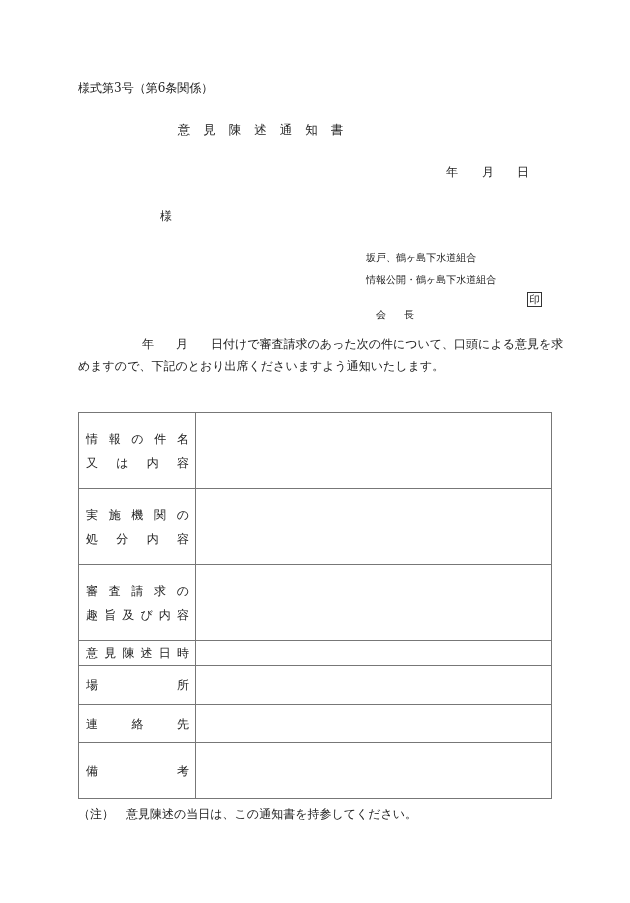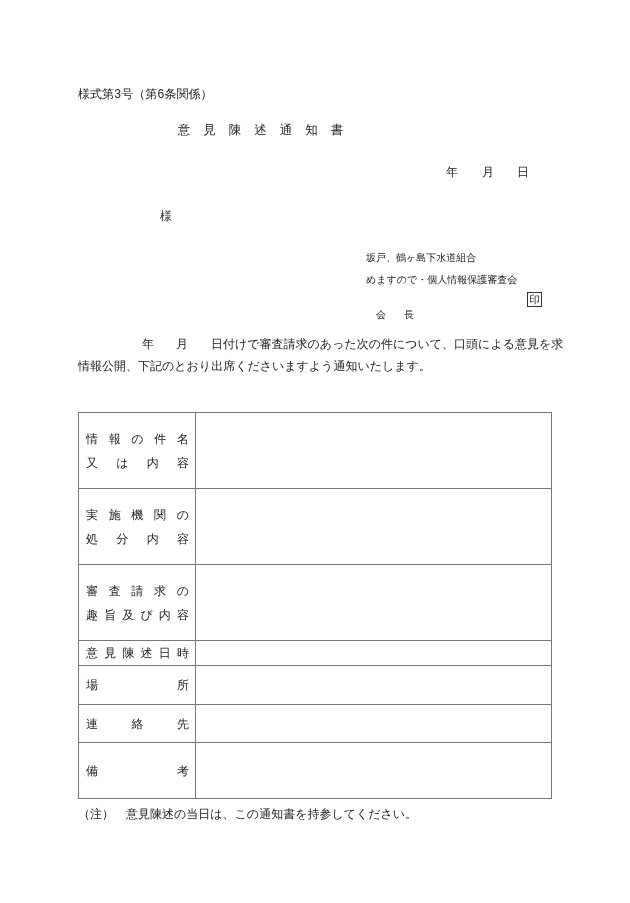--- a/index.html
+++ b/index.html
@@ -1,19 +1,19 @@
 <!DOCTYPE html>
 <html><head>
 <meta charset="utf-8">
 <style>
   html, body { margin: 0; padding: 0; background: #ffffff; }
   body { width: 630px; height: 903px; position: relative; overflow: hidden;
          font-family: "DejaVu Serif", "Liberation Serif", serif; color: #222; font-size: 12px; }
   .abs { position: absolute; white-space: nowrap; }
-  .form-no { left: 78px; top: 86px; font-size: 12px; font-family: Liberation Mono, monospace; }
+  .form-no { left: 78px; top: 80px; font-size: 12px; }
   .title { left: 0; width: 534px; top: 122px; text-align: center; font-size: 12.5px; letter-spacing: 13px; }
   .date { top: 164px; font-size: 12px; }
   .addressee { left: 160px; top: 208px; font-size: 12px; }
   .sender { left: 366px; font-size: 10px; }
   .seal { left: 527px; top: 292px; width: 13px; height: 13px; border: 1px solid #333;
           font-size: 10.5px; line-height: 13px; text-align: center; }
   .body-text { left: 78px; font-size: 12px; }
   .tbl { position: absolute; left: 78px; top: 412px; width: 474px; border: 1.5px solid #777;
          border-collapse: collapse; }
   .tbl td { border: 1.5px solid #777; padding: 0; vertical-align: middle; }
@@ -27,28 +27,28 @@
 <div class="abs form-no">様式第3号（第6条関係）</div>
 <div class="abs title">意見陳述通知書</div>
 
 <div class="abs date" style="left:446px">年</div>
 <div class="abs date" style="left:482px">月</div>
 <div class="abs date" style="left:517px">日</div>
 
 <div class="abs addressee">様</div>
 
 <div class="abs sender" style="top:251px">坂戸、鶴ヶ島下水道組合</div>
-<div class="abs sender" style="top:273px">めますので・個人情報保護審査会</div>
+<div class="abs sender" style="top:273px">情報公開・鶴ヶ島下水道組合</div>
 <div class="abs sender" style="top:308px; left:376px; letter-spacing:4px">会　長</div>
 <div class="abs seal">印</div>
 
 <div class="abs body-text" style="top:336px; left:142px">年</div>
 <div class="abs body-text" style="top:336px; left:176px">月</div>
 <div class="abs body-text" style="top:336px; left:211px">日付けで審査請求のあった次の件について、口頭による意見を求</div>
-<div class="abs body-text" style="top:358px">情報公開、下記のとおり出席くださいますよう通知いたします。</div>
+<div class="abs body-text" style="top:358px">めますので、下記のとおり出席くださいますよう通知いたします。</div>
 
 <table class="tbl">
   <tbody>
       <tr style="height:76px">
     <td class="lbl">
           <div id="lbl0">
             <div class="line">
               <span>情</span>
               <span>報</span>
               <span>の</span>

